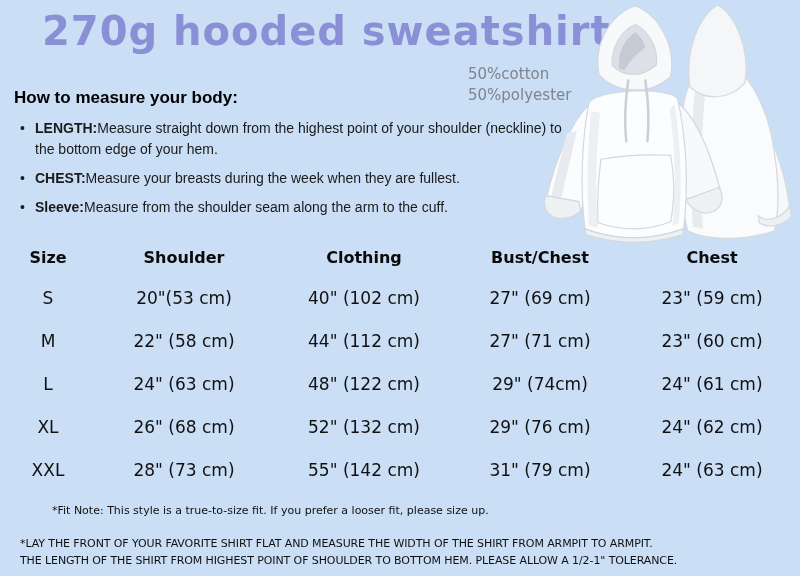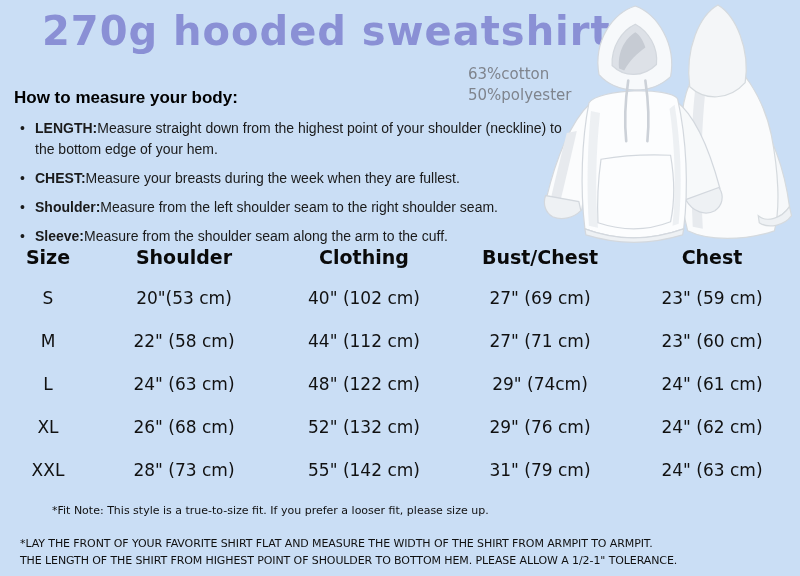--- a/index.html
+++ b/index.html
@@ -83,21 +83,21 @@
   }
   .trow {
     display: grid;
     grid-template-columns: 12% 22% 23% 21% 22%;
     align-items: center;
     text-align: center;
     height: 43px;
   }
   .trow.thead { height: 38px; }
   .thead .tcell {
-    font-size: 19px; font-weight: 700; color: #0a0a0a;
+    font-size: 16px; font-weight: 700; color: #0a0a0a;
   }
   .tcell { font-size: 17px; color: #111; white-space: nowrap; }
 
   
   .notes {
     position: absolute; left: 20px; top: 502px;
     width: 770px;
     font-family: "DejaVu Sans", sans-serif;
     color: #101010;
     z-index: 4;
@@ -106,21 +106,21 @@
   .caps-note { margin-top: 17px; font-size: 11px; line-height: 16.5px; letter-spacing: -0.1px; }
 </style>
 </head>
 <body>
 
 <div class="canvas">
 
   <h1 class="title">270g hooded sweatshirt</h1>
 
   <div class="fabric">
-    <div>63%cotton</div>
+    <div>50%cotton</div>
     <div>50%polyester</div>
   </div>
 
   <svg class="hoodie-svg" viewBox="0 0 265 250" aria-hidden="true">
     <g stroke="#d5dade" stroke-width="1.2">
       <path d="M222,110 C242,132 254,168 259,205 C251,217 236,221 226,215 C219,182 213,148 208,122 Z" fill="#f6f8fa"></path>
       <path d="M152,128 C151,96 164,62 186,50 C211,63 233,96 241,134 C248,170 250,206 244,229 C214,239 178,239 158,229 C149,196 148,160 152,128 Z" fill="#fafbfc"></path>
       <path d="M170,60 C162,100 160,150 163,225 L173,227 C170,160 172,105 180,58 Z" fill="#e7eaee" stroke="none"></path>
       <path d="M160,86 C155,48 170,15 188,5 C206,16 220,49 215,82 C199,100 175,100 160,86 Z" fill="#f4f6f8"></path>
       <path d="M228,214 C236,221 251,217 259,205 L261,214 C254,224 238,227 229,221 Z" fill="#eef1f4"></path>
@@ -144,21 +144,20 @@
       <path d="M72,158 C95,154 118,153 141,154 C145,177 145,201 141,220 C118,229 93,229 69,221 C68,200 69,179 72,158 Z" fill="#fcfdfe"></path>
       <path d="M56,227 C88,239 120,239 154,227 L153,233 C120,243 89,243 57,233 Z" fill="#eef1f4"></path>
     </g>
   </svg>
 
   <section class="measure">
     <h2>How to measure your body:</h2>
     <ul>
       <li><span class="b">LENGTH:</span><span>Measure straight down from the highest point of your shoulder (neckline) to the bottom edge of your hem.</span></li>
       <li><span class="b">CHEST:</span><span>Measure your breasts during the week when they are fullest.</span></li>
-      <li><span class="b">Shoulder:</span><span>Measure from the left shoulder seam to the right shoulder seam.</span></li>
       <li><span class="b">Sleeve:</span><span>Measure from the shoulder seam along the arm to the cuff.</span></li>
     </ul>
   </section>
 
   <section class="size-table">
     <div class="trow thead">
       <div class="tcell">Size</div>
       <div class="tcell">Shoulder</div>
       <div class="tcell">Clothing</div>
       <div class="tcell">Bust/Chest</div>

